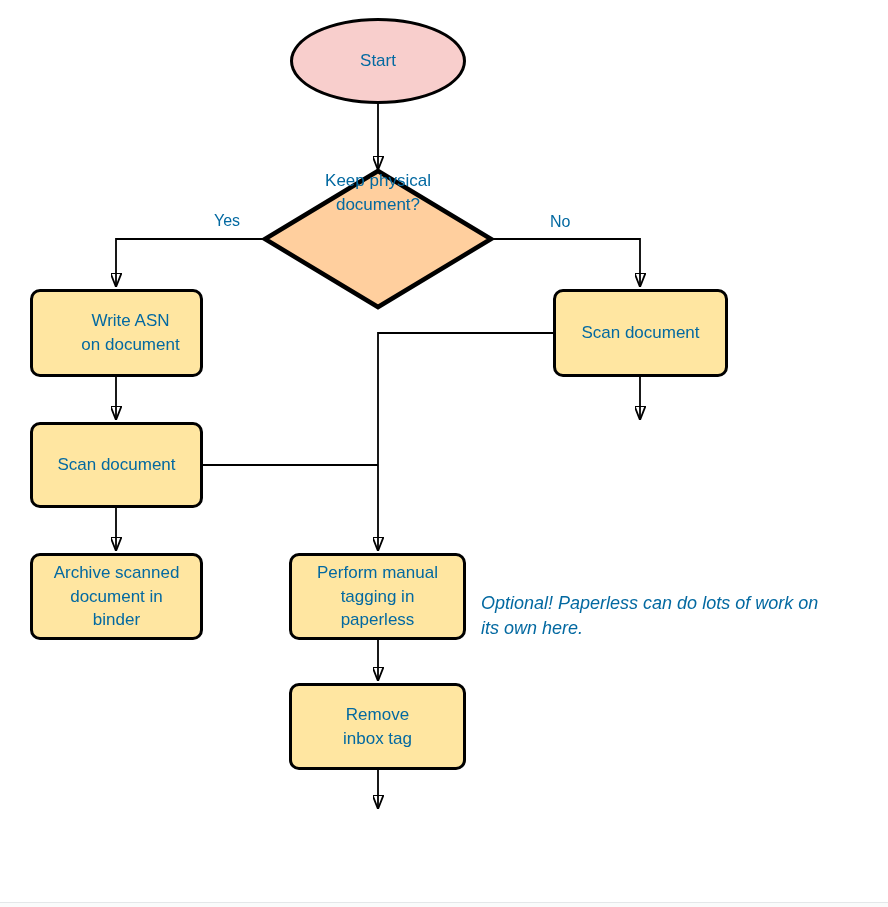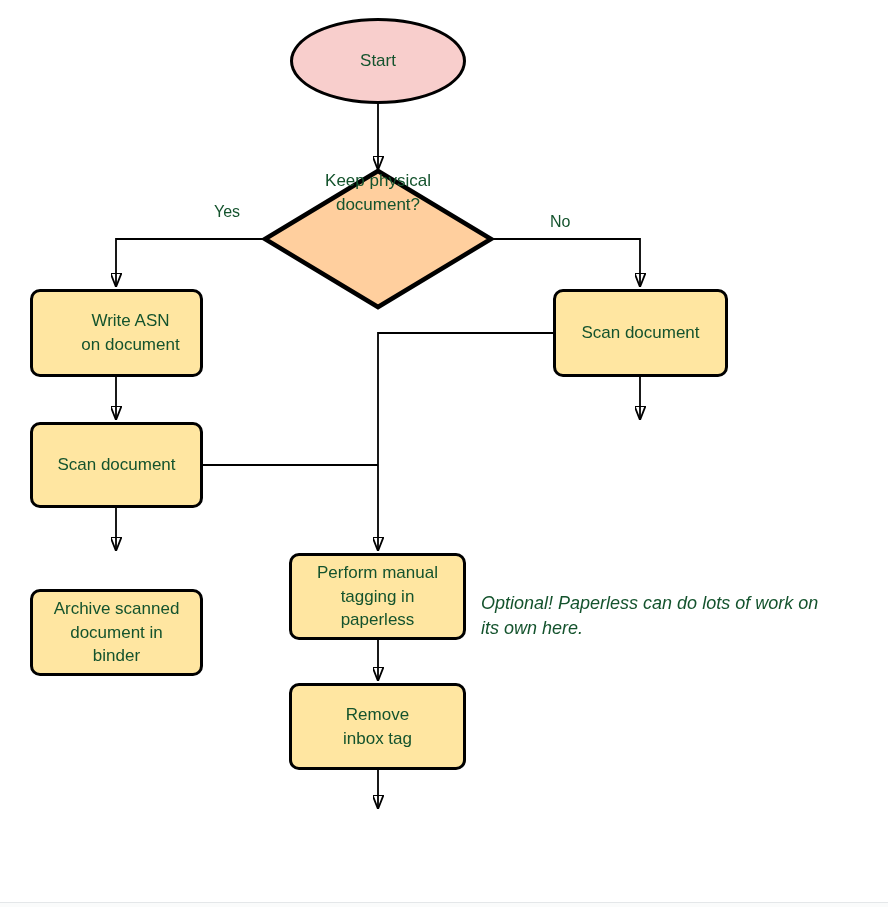--- a/index.html
+++ b/index.html
@@ -2,21 +2,21 @@
 <html><head>
 <meta charset="utf-8">
 <style>
   html, body { margin: 0; padding: 0; background: #ffffff; }
   .canvas {
     position: relative;
     width: 888px;
     height: 907px;
     background: #ffffff;
     font-family: "Liberation Sans", sans-serif;
-    color: #14532d;
+    color: #0369a1;
     overflow: hidden;
   }
   .connectors {
     position: absolute;
     left: 0; top: 0;
     width: 888px; height: 907px;
     pointer-events: none;
   }
   .connectors path { fill: none; stroke: #000000; stroke-width: 1.8px; }
   .node {
@@ -101,31 +101,31 @@
   </div>
 
   <svg class="diamond-svg" style="left:256px; top:164px;" width="244" height="150">
     <polygon points="122,7 235,75 122,143 9,75" fill="#ffcf9e" stroke="#000000" stroke-width="4.5" stroke-miterlimit="10"></polygon>
   </svg>
   <div class="diamond-label" style="left:258px; top:169px; width:240px; height:140px;">
     <span>Keep physical
 document?</span>
   </div>
 
-  <div class="edge-label" style="left:214px; top:204px;">Yes</div>
+  <div class="edge-label" style="left:214px; top:213px;">Yes</div>
   <div class="edge-label" style="left:516px; top:214px;margin-left:34px;">No</div>
 
   <div class="node box" style="left:30px; top:289px; width:173px; height:88px;padding-left:28px;">
     <span>Write ASN
 on document</span>
   </div>
   <div class="node box" style="left:30px; top:422px; width:173px; height:86px;">
     <span>Scan document</span>
   </div>
-  <div class="node box" style="left:30px; top:553px; width:173px; height:87px;margin-top:36px;">
+  <div class="node box" style="left:30px; top:553px; width:173px; height:87px;">
     <span>Archive scanned
 document in
 binder</span>
   </div>
 
   <div class="node box" style="left:553px; top:289px; width:175px; height:88px;">
     <span>Scan document</span>
   </div>
 
   <div class="node box" style="left:289px; top:553px; width:177px; height:87px;">

